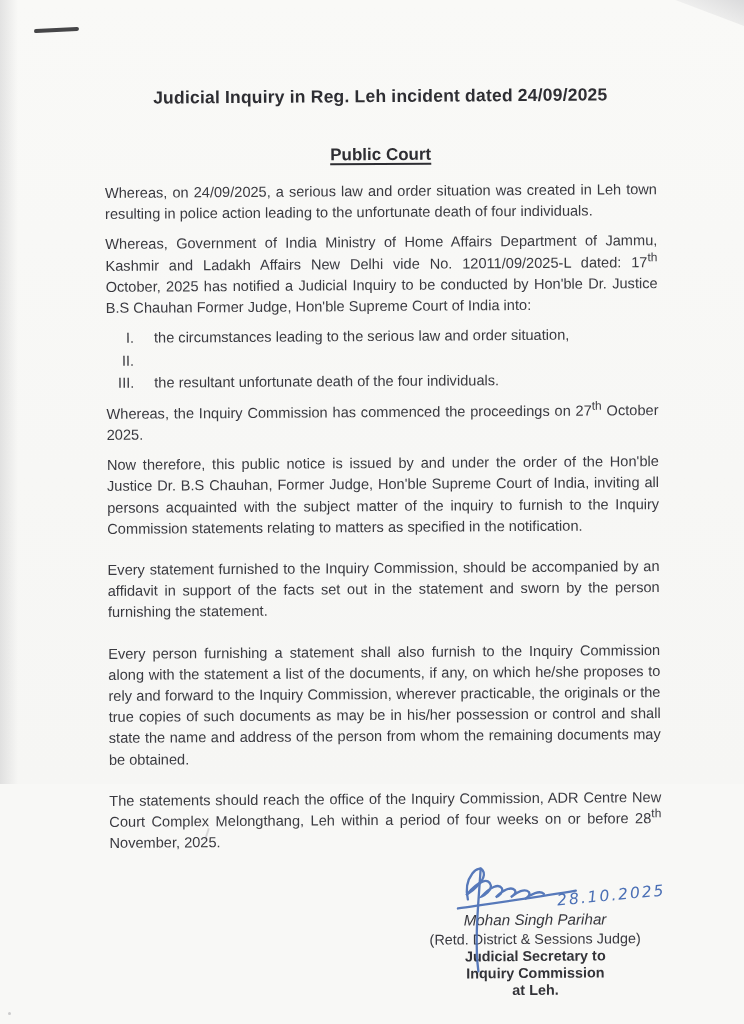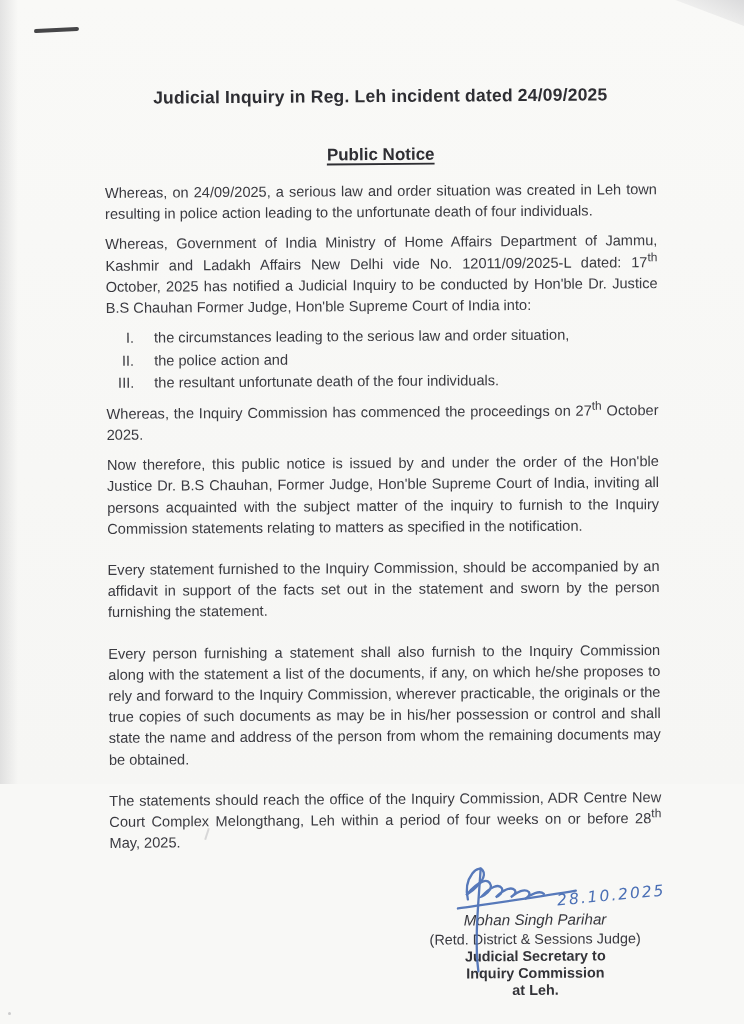--- a/index.html
+++ b/index.html
@@ -168,51 +168,50 @@
   <div class="corner-shade"></div>
   <div class="scan-dash"></div>
   <div class="faint-mark"></div>
   <div class="faint-dot"></div>
 
   <div class="sheet">
 
     <div class="doc-title">Judicial Inquiry in Reg. Leh incident dated 24/09/2025</div>
 
     <div class="notice-heading">
-      <span>Public Notice</span>
+      <span>Public Court</span>
     </div>
 
     <p class="para mt-m">Whereas, on 24/09/2025, a serious law and order situation was created in Leh town resulting in police action leading to the unfortunate death of four individuals.</p>
 
     <p class="para mt-s"><span>Whereas, Government of India Ministry of Home Affairs Department of Jammu, Kashmir and Ladakh Affairs New Delhi vide No. 12011/09/2025-L dated: 17</span><sup>th</sup><span> October, 2025 has notified a Judicial Inquiry to be conducted by Hon'ble Dr. Justice B.S Chauhan Former Judge, Hon'ble Supreme Court of India into:</span></p>
 
     <div class="scope-list">
       <div class="list-row">
         <span class="numeral">I.</span>
         <span class="item-text">the circumstances leading to the serious law and order situation,</span>
       </div>
       <div class="list-row">
         <span class="numeral">II.</span>
-        <span class="item-text">the police action and</span>
       </div>
       <div class="list-row">
         <span class="numeral">III.</span>
         <span class="item-text">the resultant unfortunate death of the four individuals.</span>
       </div>
     </div>
 
     <p class="para mt-s"><span>Whereas, the Inquiry Commission has commenced the proceedings on 27</span><sup>th</sup><span> October 2025.</span></p>
 
     <p class="para mt-s">Now therefore, this public notice is issued by and under the order of the Hon'ble Justice Dr. B.S Chauhan, Former Judge, Hon'ble Supreme Court of India, inviting all persons acquainted with the subject matter of the inquiry to furnish to the Inquiry Commission statements relating to matters as specified in the notification.</p>
 
     <p class="para mt-l">Every statement furnished to the Inquiry Commission, should be accompanied by an affidavit in support of the facts set out in the statement and sworn by the person furnishing the statement.</p>
 
     <p class="para mt-l">Every person furnishing a statement shall also furnish to the Inquiry Commission along with the statement a list of the documents, if any, on which he/she proposes to rely and forward to the Inquiry Commission, wherever practicable, the originals or the true copies of such documents as may be in his/her possession or control and shall state the name and address of the person from whom the remaining documents may be obtained.</p>
 
-    <p class="para mt-l"><span>The statements should reach the office of the Inquiry Commission, ADR Centre New Court Complex Melongthang, Leh within a period of four weeks on or before 28</span><sup>th</sup><span> May, 2025.</span></p>
+    <p class="para mt-l"><span>The statements should reach the office of the Inquiry Commission, ADR Centre New Court Complex Melongthang, Leh within a period of four weeks on or before 28</span><sup>th</sup><span> November, 2025.</span></p>
 
     <div class="sig-block">
       <div class="sig-art">
         <svg class="sig-svg" width="150" height="120" viewBox="0 0 150 120">
           <g fill="none" stroke="#4a6fb5" stroke-width="2.3" stroke-linecap="round" opacity="0.92">
             <path d="M14,40 C9,18 26,2 30,13 C32,21 20,31 13,35"></path>
             <path d="M13,35 C25,21 35,18 37,26 C38,31 31,36 28,37 C36,28 45,24 48,29 C50,33 45,37 42,38 C49,31 57,27 61,31 C63,34 59,37 57,38 C63,33 71,29 75,33 C77,36 73,39 71,40 C77,35 86,31 90,35"></path>
             <path d="M4,49 C40,44 92,37 122,32"></path>
             <path d="M27,9 C25,40 20,80 24,112"></path>
           </g>

